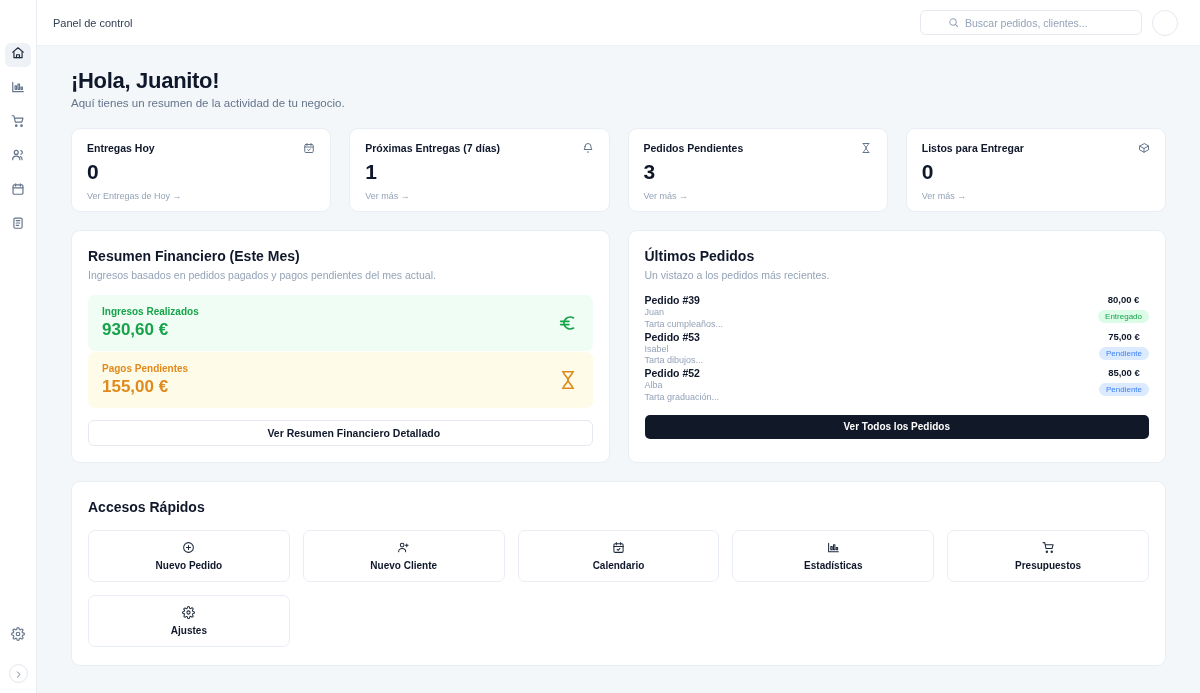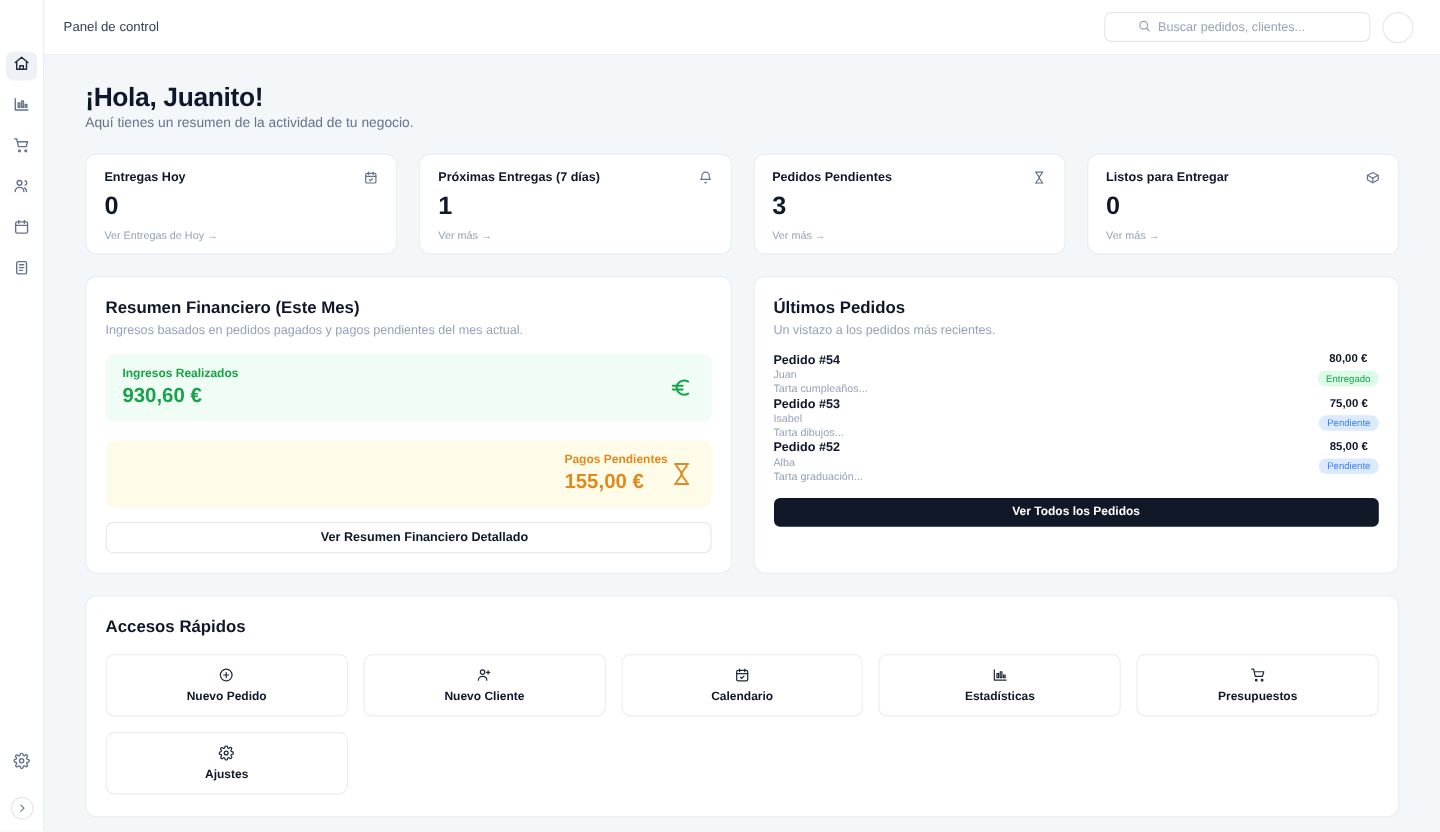--- a/index.html
+++ b/index.html
@@ -93,21 +93,21 @@
   .stat-link { font-size: 9px; color: #94a3b8; margin-top: 9px; cursor: pointer; }
 
   
   .mid-row { display: grid; grid-template-columns: 1fr 1fr; gap: 18px; margin-top: 18px; }
   .panel { padding: 17px 16px 16px 16px; }
   .panel-title { font-size: 14px; font-weight: bold; color: #0f172a; }
   .panel-sub { font-size: 10.5px; color: #94a3b8; margin-top: 5px; }
 
   .fin-box { border-radius: 7px; padding: 11px 14px; display: flex; align-items: center; justify-content: space-between; }
   .fin-box.income { background: #f0fdf4; margin-top: 14px; align-items: center; }
-  .fin-box.pending { background: #fefce8; margin-top: 16px; justify-content: flex-end; }
+  .fin-box.pending { background: #fefce8; margin-top: 1px; }
   .fin-label { font-size: 10px; font-weight: bold; }
   .fin-amount { font-size: 17px; font-weight: bold; margin-top: 3px; }
   .income .fin-label, .income .fin-amount { color: #16a34a; }
   .pending .fin-label, .pending .fin-amount { color: #e08a1e; }
   .fin-icon { line-height: 0; }
   .fin-btn {
     margin-top: 12px; height: 26px; width: 100%;
     border: 1px solid #e4e9f0; border-radius: 6px; background: #fff;
     font-family: inherit; font-size: 10.5px; font-weight: bold; color: #0f172a;
     cursor: pointer;
@@ -352,21 +352,21 @@
         </div>
 
         <div class="card panel">
           <div class="panel-title">Últimos Pedidos</div>
           <div class="panel-sub">Un vistazo a los pedidos más recientes.</div>
 
           <div class="orders-list">
 
             <div class="order-row">
               <div>
-                <div class="order-id">Pedido #54</div>
+                <div class="order-id">Pedido #39</div>
                 <div class="order-client">Juan</div>
                 <div class="order-desc">Tarta cumpleaños...</div>
               </div>
               <div class="order-right">
                 <div class="order-amount">80,00 €</div>
                 <span class="badge green">Entregado</span>
               </div>
             </div>
 
             <div class="order-row">

